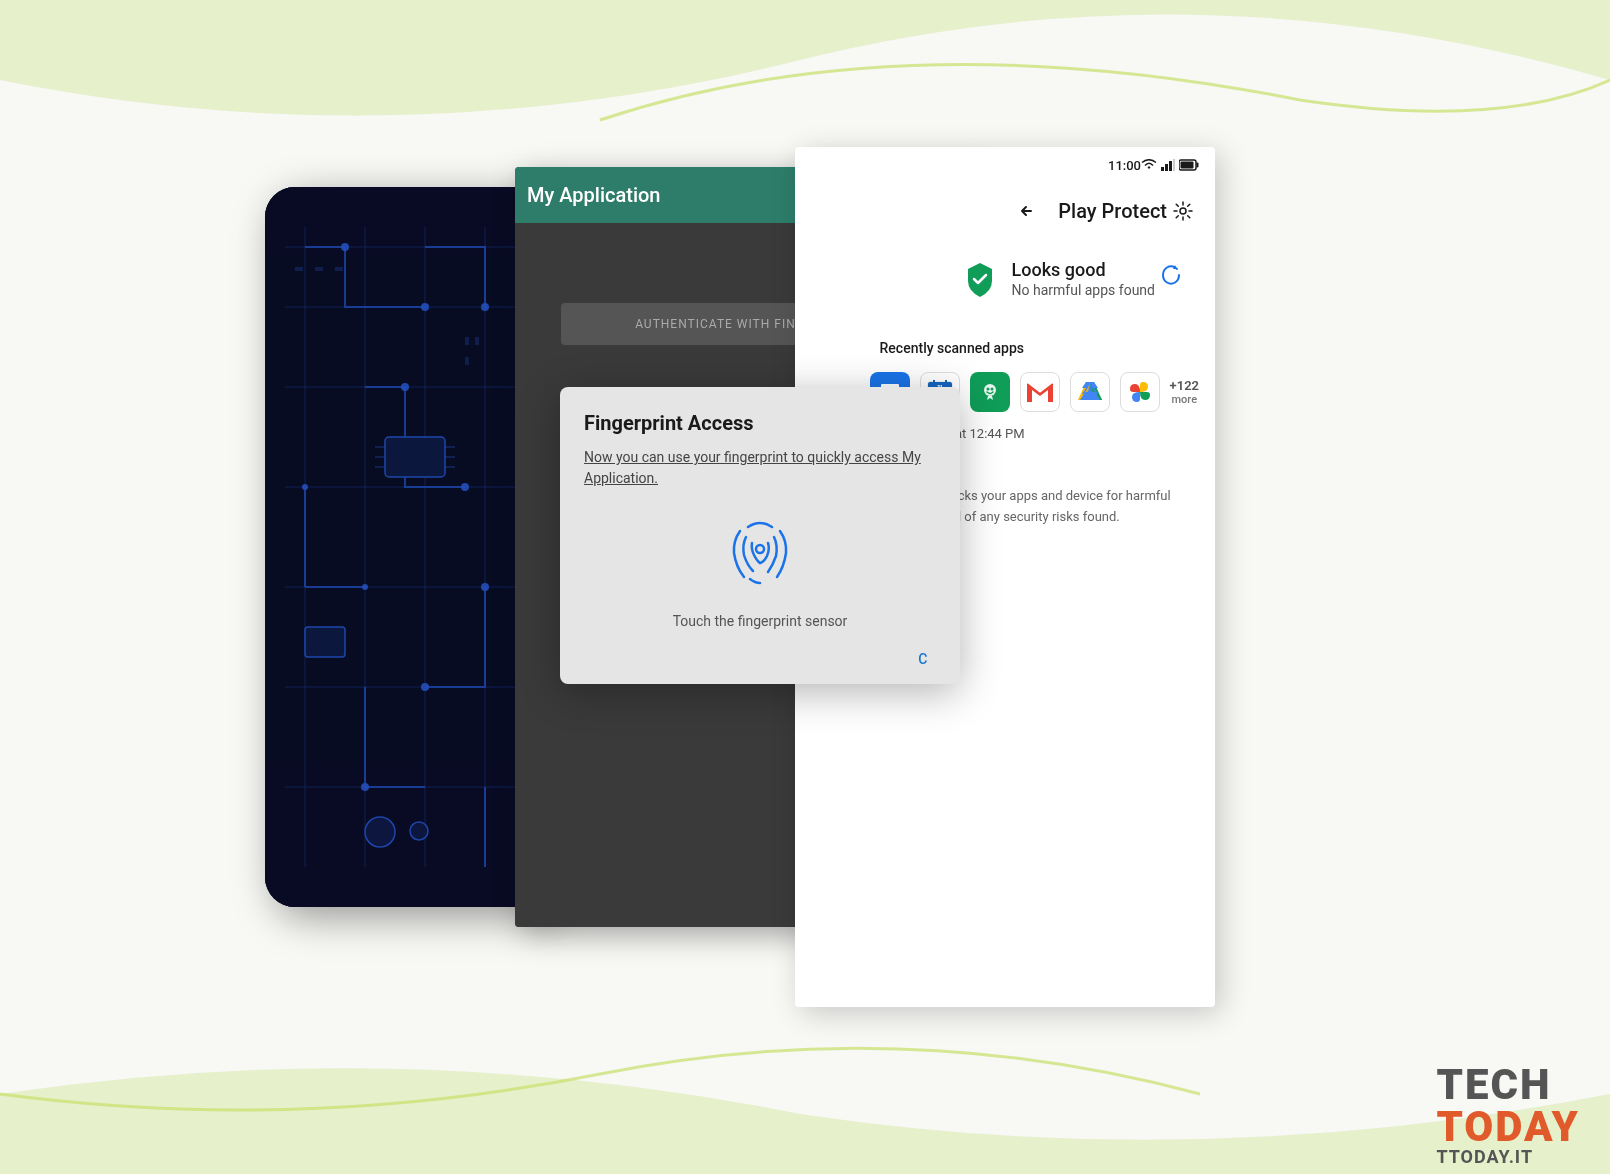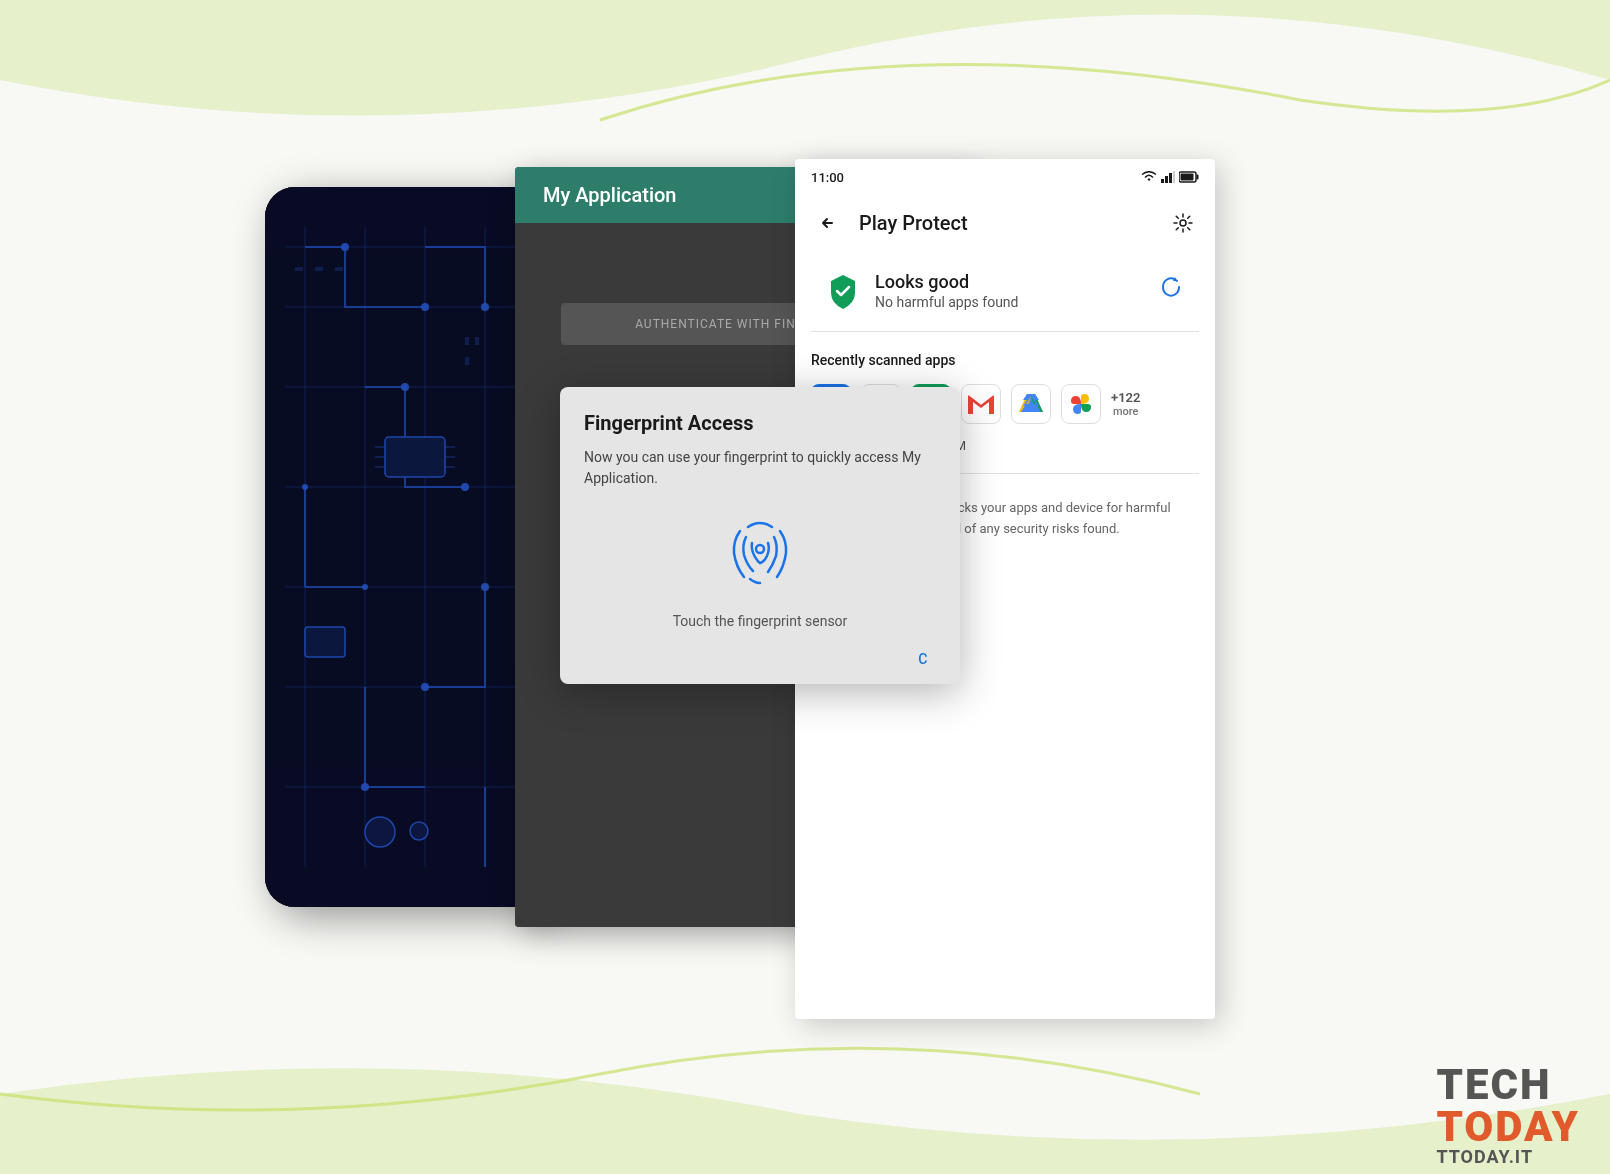--- a/index.html
+++ b/index.html
@@ -76,21 +76,21 @@
       border-radius: 4px;
       box-shadow: 8px 8px 30px rgba(0,0,0,0.35);
       z-index: 3;
       overflow: hidden;
     }
     .app-header {
       background: #2e7d6b;
       height: 56px;
       display: flex;
       align-items: center;
-      padding: 0 28px;
+      padding: 0 12px;
     }
     .app-header-title {
       color: white;
       font-size: 20px;
       font-weight: 500;
     }
     .auth-button {
       background: #555;
       color: #aaa;
       font-size: 12px;
@@ -118,20 +118,21 @@
       font-size: 20px;
       font-weight: 700;
       color: #1a1a1a;
       margin-bottom: 12px;
     }
     .dialog-desc {
       font-size: 14px;
       color: #444;
       line-height: 1.5;
       margin-bottom: 20px;
+      text-decoration: underline;
     }
     .fingerprint-icon-container {
       display: flex;
       justify-content: center;
       margin: 20px 0;
     }
     .fingerprint-svg-icon {
       width: 80px;
       height: 80px;
     }
@@ -151,30 +152,31 @@
       font-weight: 500;
       letter-spacing: 0.5px;
       cursor: pointer;
       padding: 8px;
     }
 
     
     .play-protect-panel {
       position: absolute;
       left: 590px;
-      top: 22px;
+      top: 10px;
       width: 420px;
       height: 860px;
       background: white;
       border-radius: 4px;
       box-shadow: 6px 6px 30px rgba(0,0,0,0.2);
       z-index: 4;
       display: flex;
       flex-direction: column;
       overflow: hidden;
+      align-items: flex-end;
     }
 
     
     .status-bar {
       display: flex;
       justify-content: space-between;
       align-items: center;
       padding: 8px 16px;
       height: 36px;
     }
@@ -266,20 +268,21 @@
 
     
     .recently-scanned {
       padding: 20px 16px 8px;
     }
     .section-title {
       font-size: 14px;
       font-weight: 500;
       color: #1a1a1a;
       margin-bottom: 16px;
+      margin-left: 10px;
     }
     .app-icons-row {
       display: flex;
       gap: 10px;
       align-items: center;
       margin-bottom: 14px;
     }
     .app-icon {
       width: 40px;
       height: 40px;

